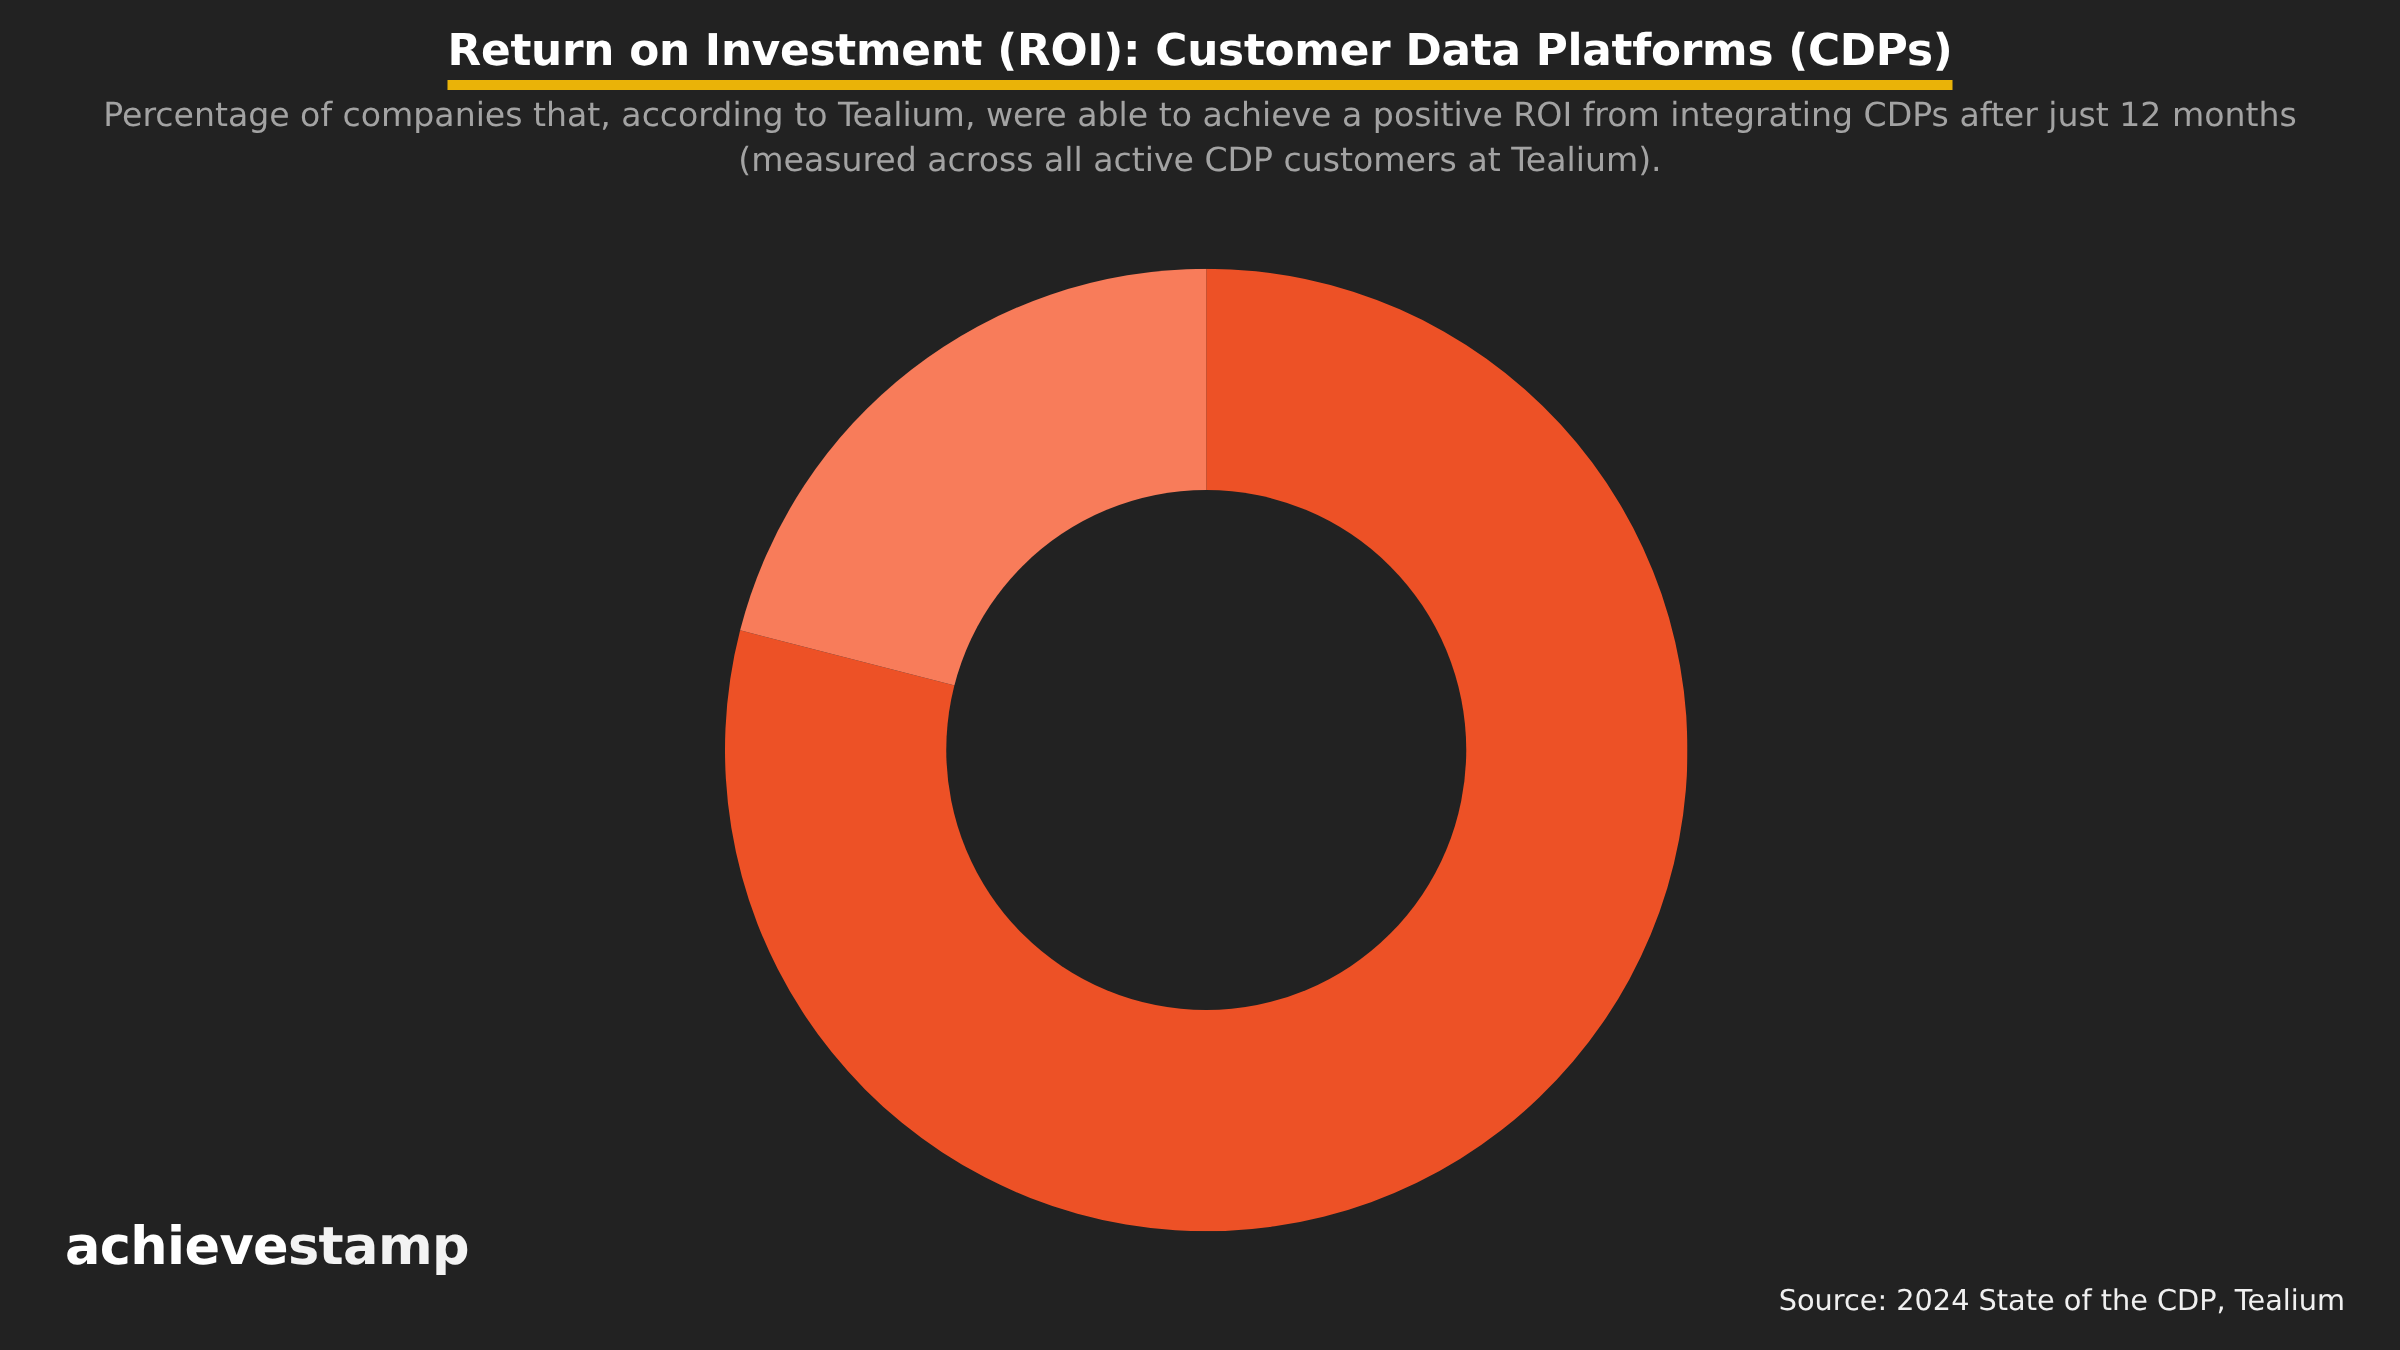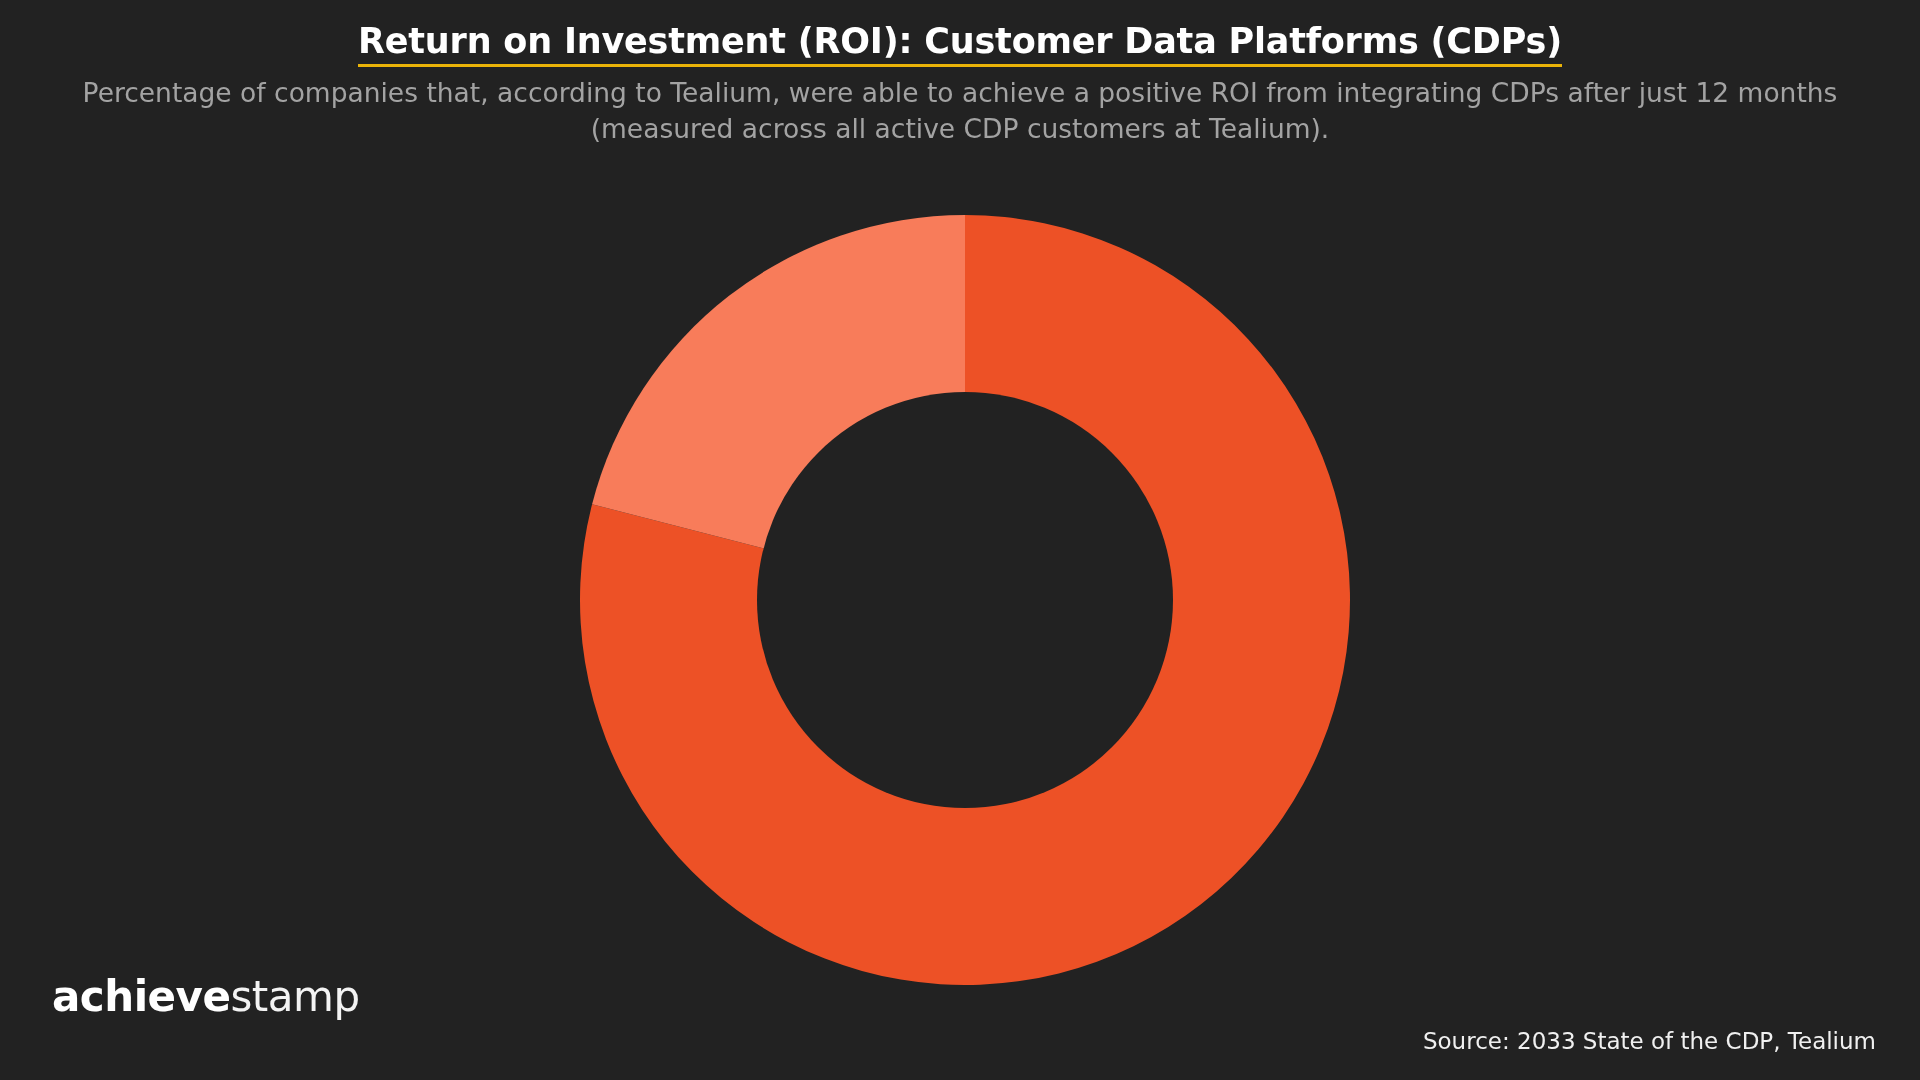--- a/index.html
+++ b/index.html
@@ -32,21 +32,21 @@
   .chart-title {
     margin: 0;
     padding-top: 22px;
     font-size: 35px;
     font-weight: bold;
     color: #ffffff;
     letter-spacing: -0.2px;
     line-height: 1.1;
   }
   .chart-title .ul {
-    border-bottom: 3px solid #eab308;
+    border-bottom: 8px solid #eab308;
     padding-bottom: 3px;
   }
   .chart-subtitle {
     margin: 0;
     padding-top: 14px;
     font-size: 26.5px;
     font-weight: normal;
     color: #a3a3a3;
     line-height: 1.38;
     width: 1760px;
@@ -100,21 +100,21 @@
     bottom: 62px;
     font-size: 42px;
     color: #ffffff;
     letter-spacing: -0.5px;
     line-height: 1;
   }
   .logo .origin {
     font-weight: bold;
   }
   .logo .stamp {
-    font-weight: 400;
+    font-weight: 700;
     color: #f3f3f3;
   }
   .source {
     position: absolute;
     right: 44px;
     bottom: 26px;
     font-size: 23px;
     color: #f0f0f0;
   }
 </style>
@@ -143,15 +143,15 @@
     </svg>
 
 
 
   </div>
 
   <div class="logo">
     <span class="origin">achieve</span><span class="stamp">stamp</span>
   </div>
 
-  <div class="source">Source: 2033 State of the CDP, Tealium</div>
+  <div class="source">Source: 2024 State of the CDP, Tealium</div>
 
 </div>
 
 </body></html>

